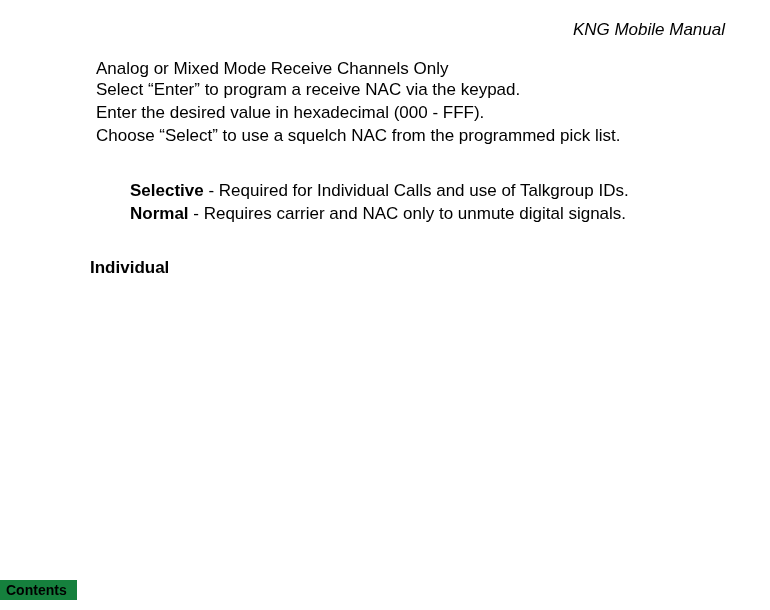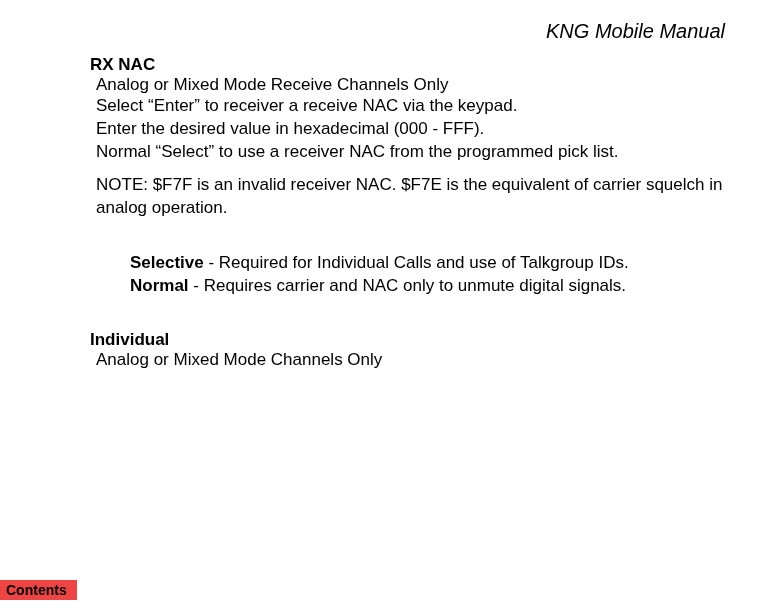--- a/index.html
+++ b/index.html
@@ -14,22 +14,22 @@
       font-family: Arial, Helvetica, sans-serif;
       position: relative;
       color: #000;
     }
     .page {
       padding: 20px 40px 0 90px;
     }
     .header-title {
       text-align: right;
       font-style: italic;
-      font-size: 20px;
-      margin-bottom: 12px;
+      font-size: 17px;
+      margin-bottom: 19px;
       padding-right: 5px;
     }
     .section-heading {
       font-weight: bold;
       font-size: 17px;
       margin-top: 0;
     }
     .section-subtitle {
       font-size: 17px;
       margin-left: 6px;
@@ -61,50 +61,47 @@
       bottom: 14px;
       left: 16px;
       right: 0;
       text-align: left;
       font-size: 16px;
     }
     .contents-tab {
       position: absolute;
       bottom: 10px;
       left: 0;
-      background: #ef4444;
+      background: #15803d;
       padding: 2px 10px 2px 6px;
       font-size: 14px;
       font-weight: bold;
     }
   </style>
 </head>
 <body>
 
 <div class="page">
   <div class="header-title">KNG Mobile Manual</div>
 
   <div>
-    <div class="section-heading">RX NAC</div>
     <div class="section-subtitle">Analog or Mixed Mode Receive Channels Only</div>
-    <div class="body-text">Select “Enter” to receiver a receive NAC via the keypad.</div>
+    <div class="body-text">Select “Enter” to program a receive NAC via the keypad.</div>
     <div class="body-text">Enter the desired value in hexadecimal (000 - FFF).</div>
-    <div class="body-text">Normal “Select” to use a receiver NAC from the programmed pick list.</div>
-    <div class="note-text">NOTE: $F7F is an invalid receiver NAC. $F7E is the equivalent of carrier squelch in analog operation.</div>
+    <div class="body-text">Choose “Select” to use a squelch NAC from the programmed pick list.</div>
   </div>
 
   <div class="section-block">
     <div class="option-line">
       <span class="option-name">Selective</span><span> - Required for Individual Calls and use of Talkgroup IDs.</span>
     </div>
     <div class="option-line">
       <span class="option-name">Normal</span><span> - Requires carrier and NAC only to unmute digital signals.</span>
     </div>
   </div>
 
   <div class="section-block">
     <div class="section-heading">Individual</div>
-    <div class="section-subtitle">Analog or Mixed Mode Channels Only</div>
   </div>
 </div>
 
 <div class="page-number">- 97 -</div>
 <div class="contents-tab">Contents</div>
 
 </body></html>

